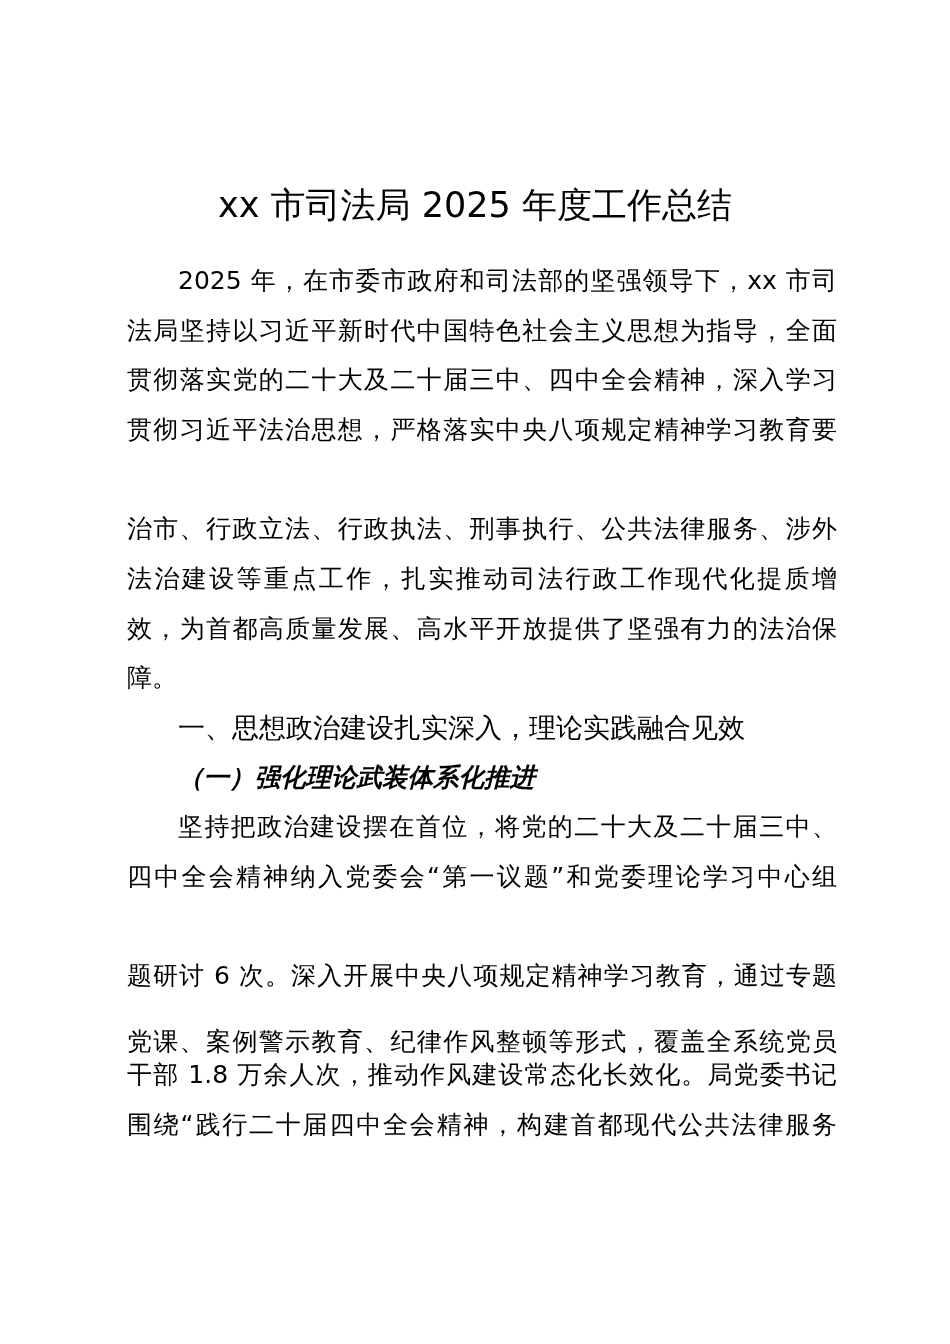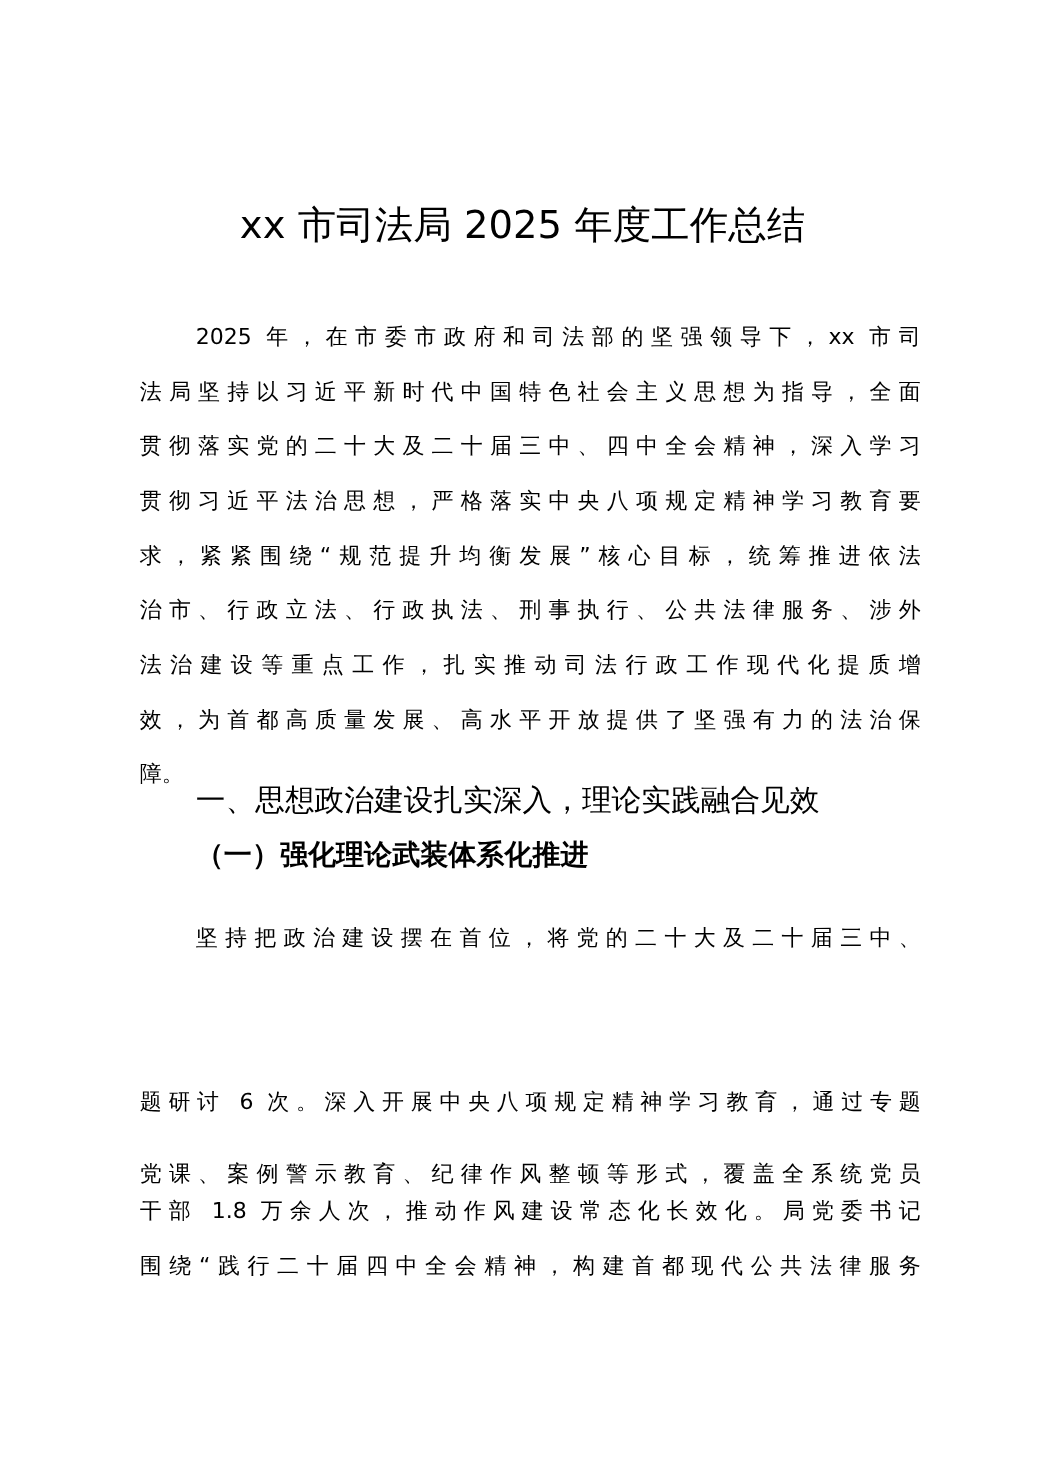--- a/index.html
+++ b/index.html
@@ -31,26 +31,25 @@
       text-align: center;
       font-size: 35px;
       line-height: 48px;
       white-space: nowrap;
       letter-spacing: 0px;
     }
     .line {
       position: absolute;
       left: 127px;
       width: 710px;
-      font-size: 20px;
+      font-size: 25px;
       line-height: 36px;
       white-space: nowrap;
       text-align: justify;
       text-align-last: justify;
-      margin-top: 25px;
     }
     .line.last {
       text-align-last: left;
     }
     .line.indent {
       left: 178px;
       width: 659px;
     }
     .heading1 {
       position: absolute;
@@ -59,42 +58,43 @@
       line-height: 36px;
       white-space: nowrap;
     }
     .heading2 {
       position: absolute;
       left: 178px;
       font-size: 25.5px;
       line-height: 36px;
       white-space: nowrap;
       font-weight: bold;
+      font-style: italic;
     }
   </style>
 </head>
 <body>
 
 <div class="page">
 
   <div class="title">xx 市司法局 2025 年度工作总结</div>
 
   <div class="line indent" style="top:263px;">2025 年，在市委市政府和司法部的坚强领导下，xx 市司</div>
   <div class="line" style="top:313px;">法局坚持以习近平新时代中国特色社会主义思想为指导，全面</div>
   <div class="line" style="top:362px;">贯彻落实党的二十大及二十届三中、四中全会精神，深入学习</div>
   <div class="line" style="top:412px;">贯彻习近平法治思想，严格落实中央八项规定精神学习教育要</div>
-  <div class="line" style="top:462px;">求，紧紧围绕“规范提升均衡发展”核心目标，统筹推进依法</div>
   <div class="line" style="top:511px;">治市、行政立法、行政执法、刑事执行、公共法律服务、涉外</div>
   <div class="line" style="top:561px;">法治建设等重点工作，扎实推动司法行政工作现代化提质增</div>
   <div class="line" style="top:611px;">效，为首都高质量发展、高水平开放提供了坚强有力的法治保</div>
   <div class="line last" style="top:660px;">障。</div>
 
   <div class="heading1" style="top:710px;">一、思想政治建设扎实深入，理论实践融合见效</div>
 
   <div class="heading2" style="top:759px;">（一）强化理论武装体系化推进</div>
 
   <div class="line indent" style="top:809px;">坚持把政治建设摆在首位，将党的二十大及二十届三中、</div>
+  <div class="line" style="top:859px;">四中全会精神纳入党委会“第一议题”和党委理论学习中心组</div>
   <div class="line" style="top:958px;">题研讨 6 次。深入开展中央八项规定精神学习教育，通过专题</div>
   <div class="line" style="top:1024px;">党课、案例警示教育、纪律作风整顿等形式，覆盖全系统党员</div>
   <div class="line" style="top:1057px;">干部 1.8 万余人次，推动作风建设常态化长效化。局党委书记</div>
   <div class="line" style="top:1107px;">围绕“践行二十届四中全会精神，构建首都现代公共法律服务</div>
 
 </div>
 
 </body></html>

